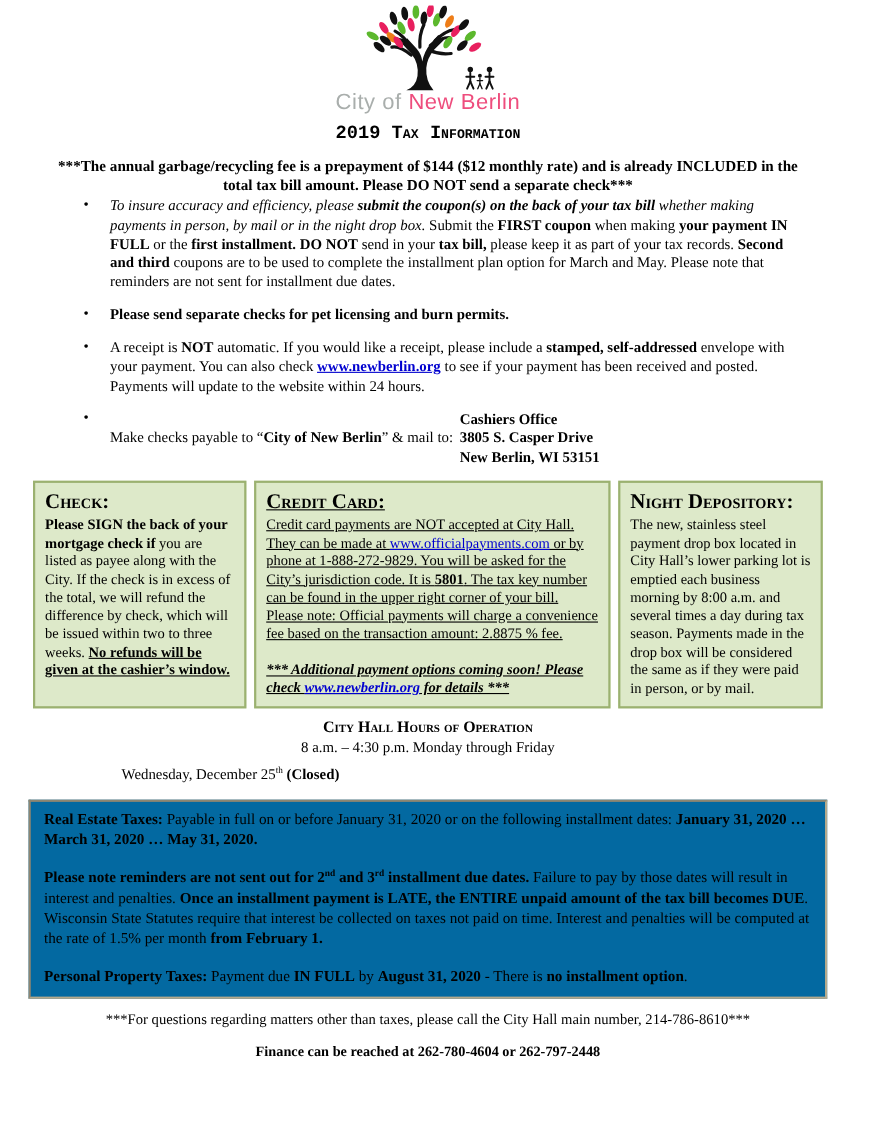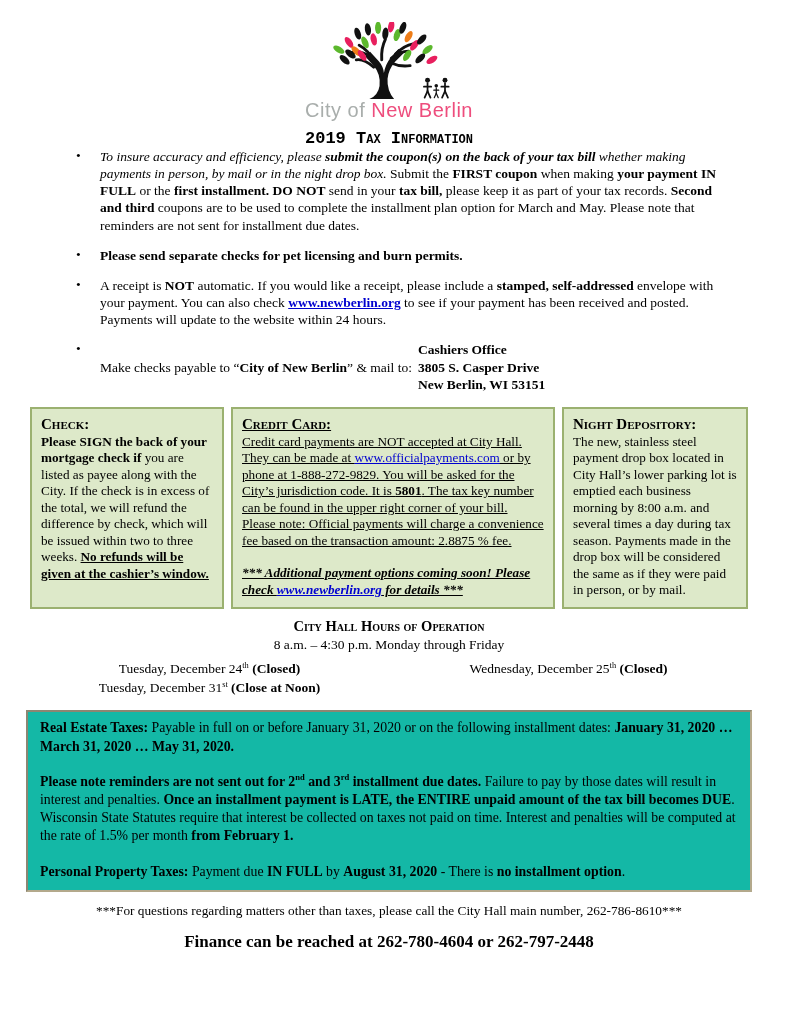--- a/index.html
+++ b/index.html
@@ -1,16 +1,16 @@
 <!DOCTYPE html>
 <html><head>
 <meta charset="utf-8">
 <style>
   html,body{margin:0;padding:0;background:#fff;}
-  .page{width:778px;height:1025px;box-sizing:border-box;padding:22px 30px 0;background:#fff;
+  .page{width:778px;height:1025px;box-sizing:border-box;padding:5px 30px 0;background:#fff;
         font-family:"Liberation Serif",serif;font-size:13.5px;color:#000;overflow:hidden;}
   
   .logo-block{text-align:center;}
   .logo-svg{width:190px;height:80px;display:block;margin:0 auto;}
   .logo-caption{font-family:"Liberation Sans",sans-serif;font-size:20px;letter-spacing:.5px;margin-top:-3px;}
   .logo-grey{color:#a9aeac;}
   .logo-pink{color:#ee4d7d;}
   
   .doc-title{font-size:17px;font-weight:bold;font-variant:small-caps;text-align:center;margin:7px 0 0;font-family:Liberation Mono, monospace;}
   .top-note{font-weight:bold;text-align:center;margin:11px auto 0;width:684px;font-size:13.8px;line-height:1.32;}
@@ -22,36 +22,36 @@
   .bullets li::before{content:"\2022";position:absolute;left:46px;top:-1px;}
   .b4row{display:flex;align-items:center;}
   .address{margin-left:6px;font-weight:bold;line-height:1.3;white-space:nowrap;}
   
   .boxes{display:flex;gap:7px;margin-top:11px;align-items:stretch;}
   .gbox{background:#dde9c9;border:2px solid #9bb170;padding:6px 9px 8px;box-sizing:border-box;
         font-size:13.2px;line-height:1.25;}
   .gbox.check{width:194px;}
   .gbox.credit{width:324px;text-decoration:underline;}
   .gbox.night{flex:1;}
-  .gbox-head{font-variant:small-caps;font-weight:bold;font-size:15px;}
+  .gbox-head{font-variant:small-caps;font-weight:bold;font-size:19px;}
   .cc-p2{margin-top:16px;}
   
   .hours{text-align:center;margin-top:9px;}
   .hours-head{font-size:14.5px;}
   .hours-sub{margin-top:2px;}
   .hours-cols{display:flex;margin-top:7px;}
   .hcol{width:50%;line-height:1.4;}
   
-  .taxbox{background:#14b8a6;border:2px solid;border-color:#8c8672 #b3a98c #b3a98c #8c8672;
+  .taxbox{background:#0369a1;border:2px solid;border-color:#8c8672 #b3a98c #b3a98c #8c8672;
           margin:13px -4px 0;padding:7px 12px 9px;font-size:13.8px;line-height:1.32;}
   .taxbox p{margin:0;}
   .taxbox p + p{margin-top:17px;}
   
   .foot1{text-align:center;margin:11px 0 0;font-size:13.3px;}
-  .foot2{text-align:center;margin:13px 0 0;font-weight:bold;font-size:17px;}
+  .foot2{text-align:center;margin:13px 0 0;font-weight:bold;font-size:13px;}
   
   .b{font-weight:bold;}
   .i{font-style:italic;}
   .u{text-decoration:underline;}
   a.link{color:#0000cf;cursor:pointer;}
   sup{font-size:.62em;vertical-align:super;line-height:0;}
 </style>
 </head>
 <body>
 
@@ -121,20 +121,21 @@
         </g>
       </g>
     </svg>
     <div class="logo-caption">
       <span class="logo-grey">City of </span><span class="logo-pink">New Berlin</span>
     </div>
   </header>
 
   <h1 class="doc-title">2019 Tax Information</h1>
 
+  <p class="top-note">***The annual garbage/recycling fee is a prepayment of $144 ($12 monthly rate) and is already INCLUDED in the total tax bill amount.  Please DO NOT send a separate check***</p>
 
 
   <ul class="bullets">
     <li>
       <span><span class="i">To insure accuracy and efficiency, please </span><span class="b i">submit the coupon(s) on the back of your tax bill</span><span class="i"> whether making payments in person, by mail or in the night drop box.</span><span> Submit the </span><span class="b">FIRST coupon</span><span> when making </span><span class="b">your payment IN FULL</span><span> or the </span><span class="b">first installment. DO NOT</span><span> send in your </span><span class="b">tax bill,</span><span> please keep it as part of your tax records. </span><span class="b">Second and third</span><span> coupons are to be used to complete the installment plan option for March and May.  Please note that reminders are not sent for installment due dates.</span></span>
     </li>
     <li>
       <span><span class="b">Please send separate checks for pet licensing and burn permits.</span></span>
     </li>
     <li>
@@ -166,31 +167,27 @@
       <div class="gbox-head">Night Depository:</div>
       <div><span>The new, stainless steel payment drop box located in City Hall’s lower parking lot is emptied each business morning by 8:00 a.m. and several times a day during tax season. Payments made in the drop box will be considered the same as if they were paid in person, or by mail.</span></div>
     </div>
   </section>
 
   <section class="hours">
     <div class="sc-heading hours-head">City Hall Hours of Operation</div>
     <div class="hours-sub">8 a.m. – 4:30 p.m. Monday through Friday</div>
     <div class="hours-cols">
       <div class="hcol">
-        <div><span>Tuesday, December 24</span><span><sup>th</sup></span><span> </span><span class="b">(Closed)</span></div>
-        <div><span>Tuesday, December 31</span><span><sup>st</sup></span><span> </span><span class="b">(Close at Noon)</span></div>
-      </div>
-      <div class="hcol">
         <div><span>Wednesday, December 25</span><span><sup>th</sup></span><span> </span><span class="b">(Closed)</span></div>
       </div>
     </div>
   </section>
 
   <section class="taxbox">
     <p><span class="b">Real Estate Taxes:</span><span> Payable in full on or before January 31, 2020 or on the following installment dates: </span><span class="b">January 31, 2020 … March 31, 2020 … May 31, 2020.</span></p>
     <p><span class="b">Please note reminders are not sent out for 2</span><span class="b"><sup>nd</sup></span><span class="b"> and 3</span><span class="b"><sup>rd</sup></span><span class="b"> installment due dates.</span><span>  Failure to pay by those dates will result in interest and penalties. </span><span class="b">Once an installment payment is LATE, the ENTIRE unpaid amount of the tax bill becomes DUE</span><span>. Wisconsin State Statutes require that interest be collected on taxes not paid on time. Interest and penalties will be computed at the rate of 1.5% per month </span><span class="b">from February 1.</span></p>
     <p><span class="b">Personal Property Taxes:</span><span> Payment due </span><span class="b">IN FULL</span><span> by </span><span class="b">August 31, 2020</span><span> - There is </span><span class="b">no installment option</span><span>.</span></p>
   </section>
 
-  <p class="foot1">***For questions regarding matters other than taxes, please call the City Hall main number, 262-786-8610***</p>
+  <p class="foot1">***For questions regarding matters other than taxes, please call the City Hall main number, 214-786-8610***</p>
   <p class="foot2">Finance can be reached at 262-780-4604 or 262-797-2448</p>
 
 </div>
 
 </body></html>

